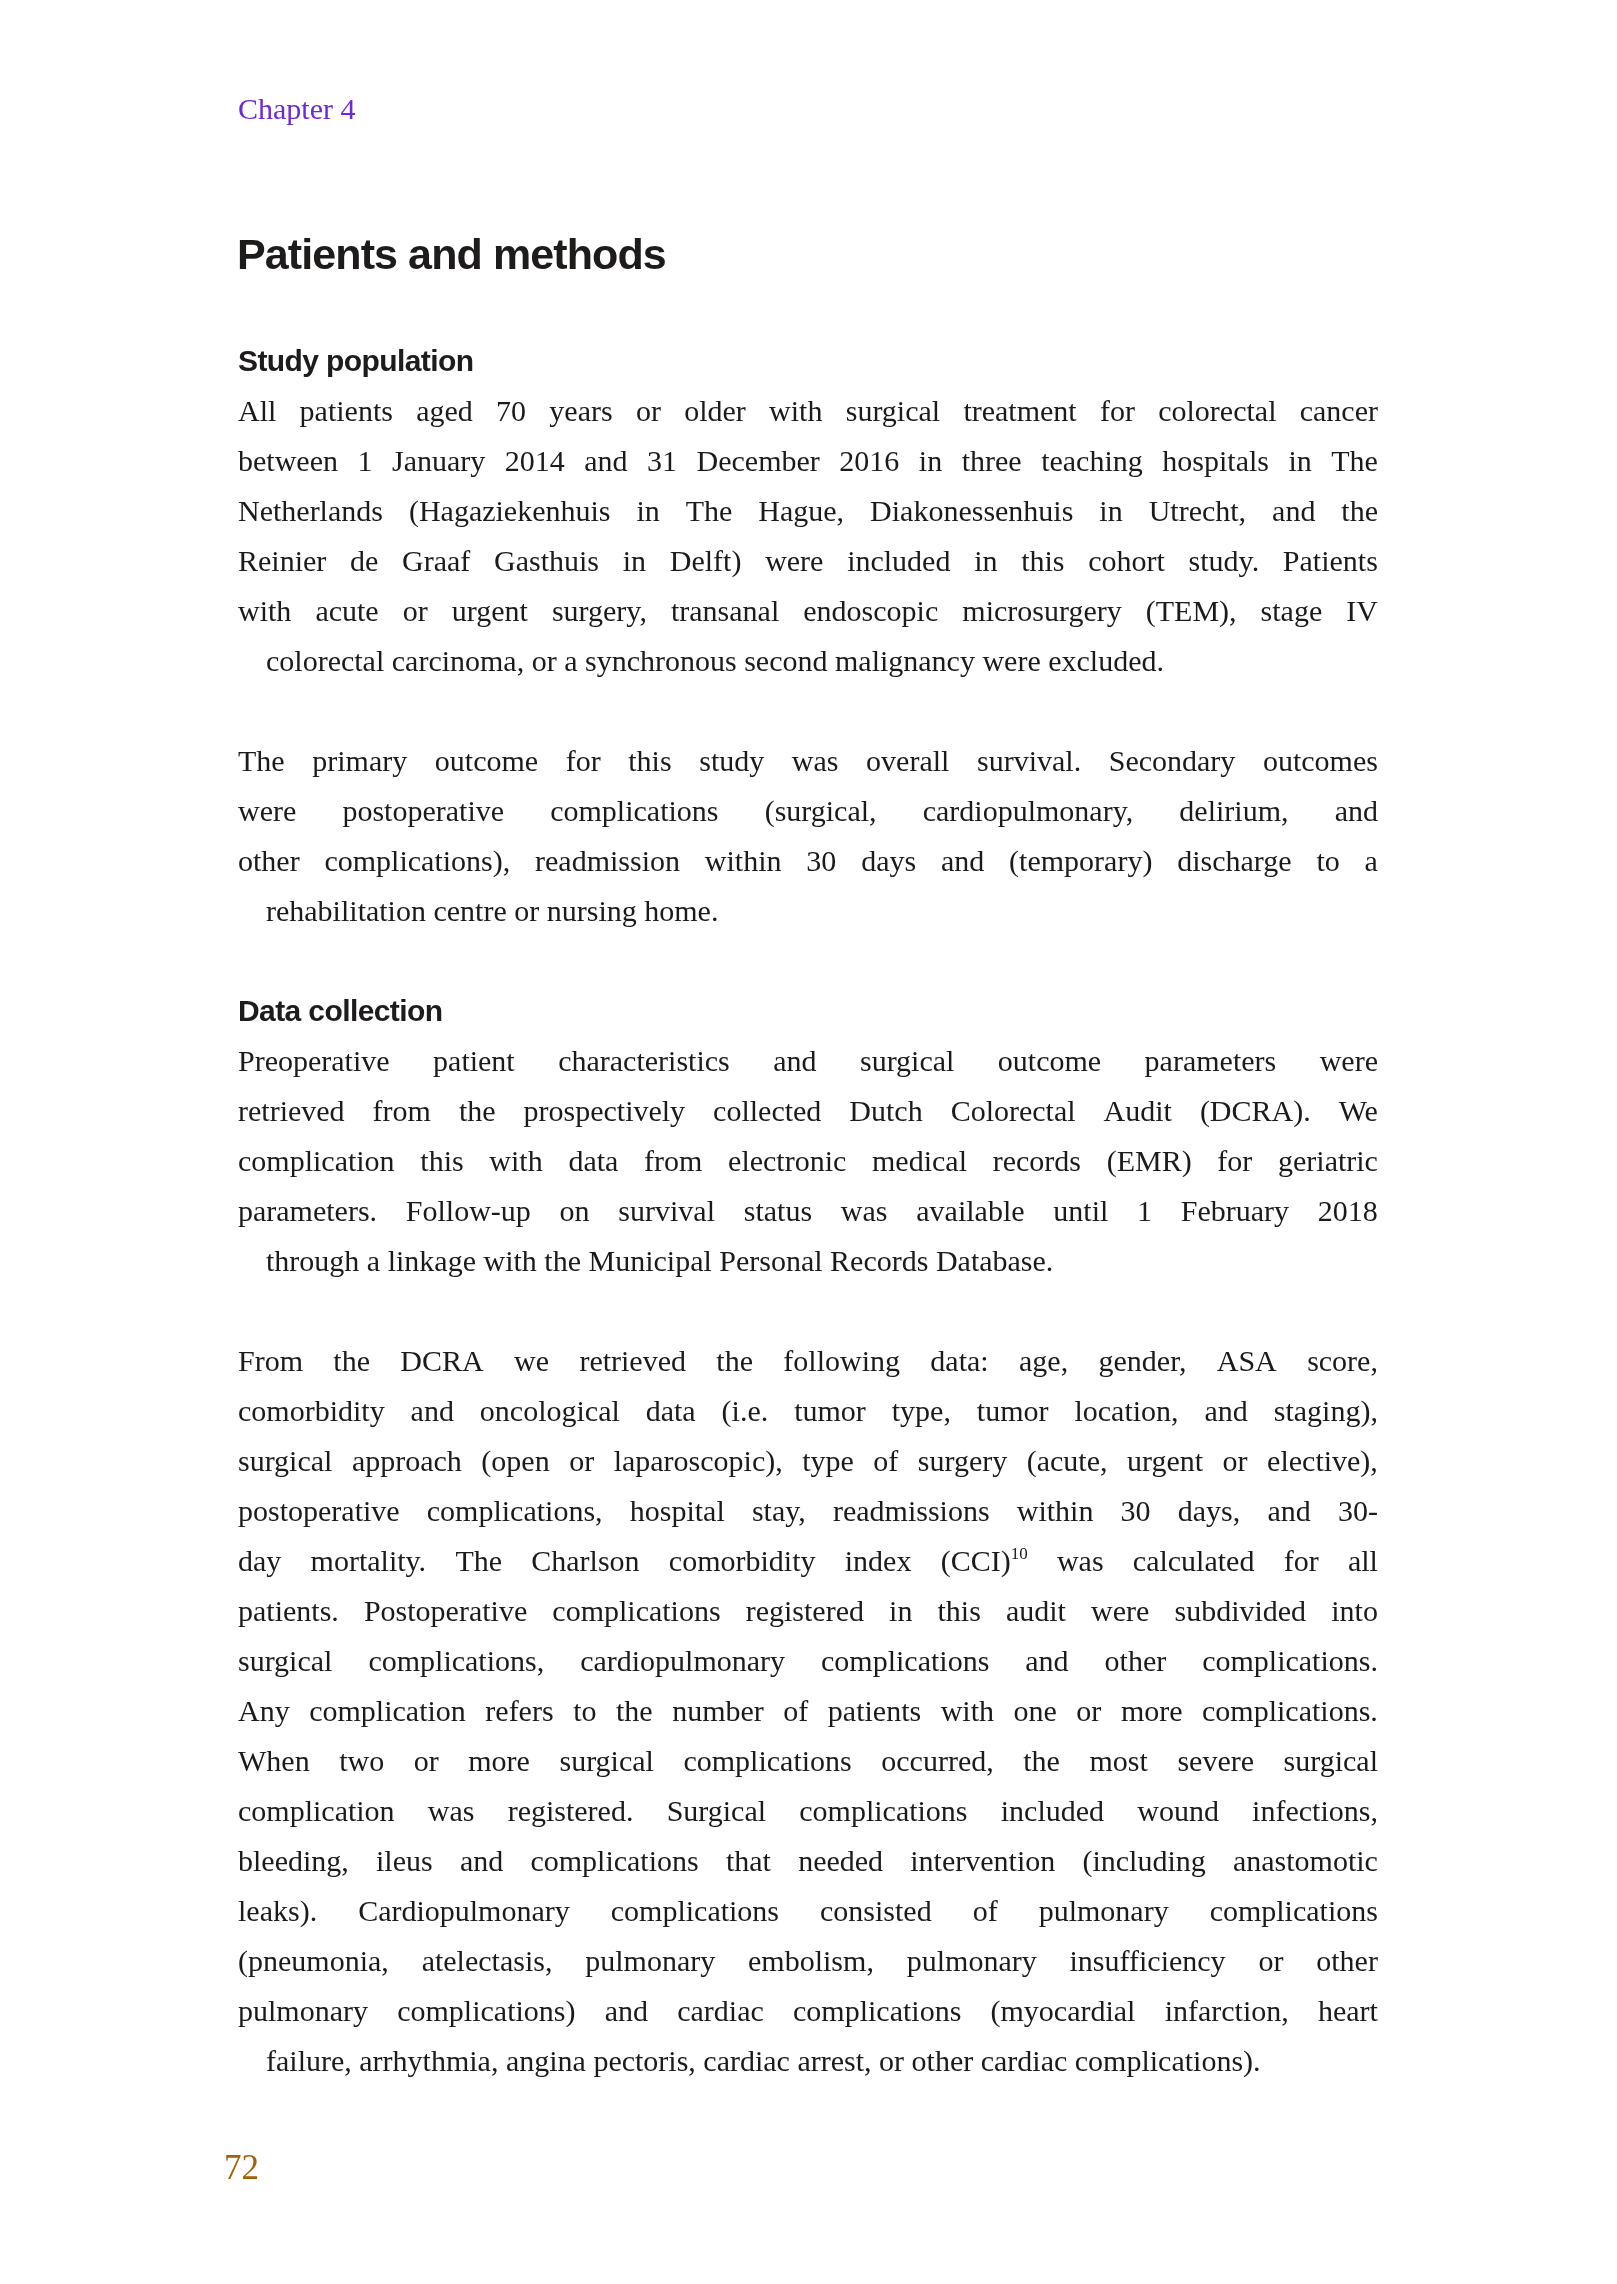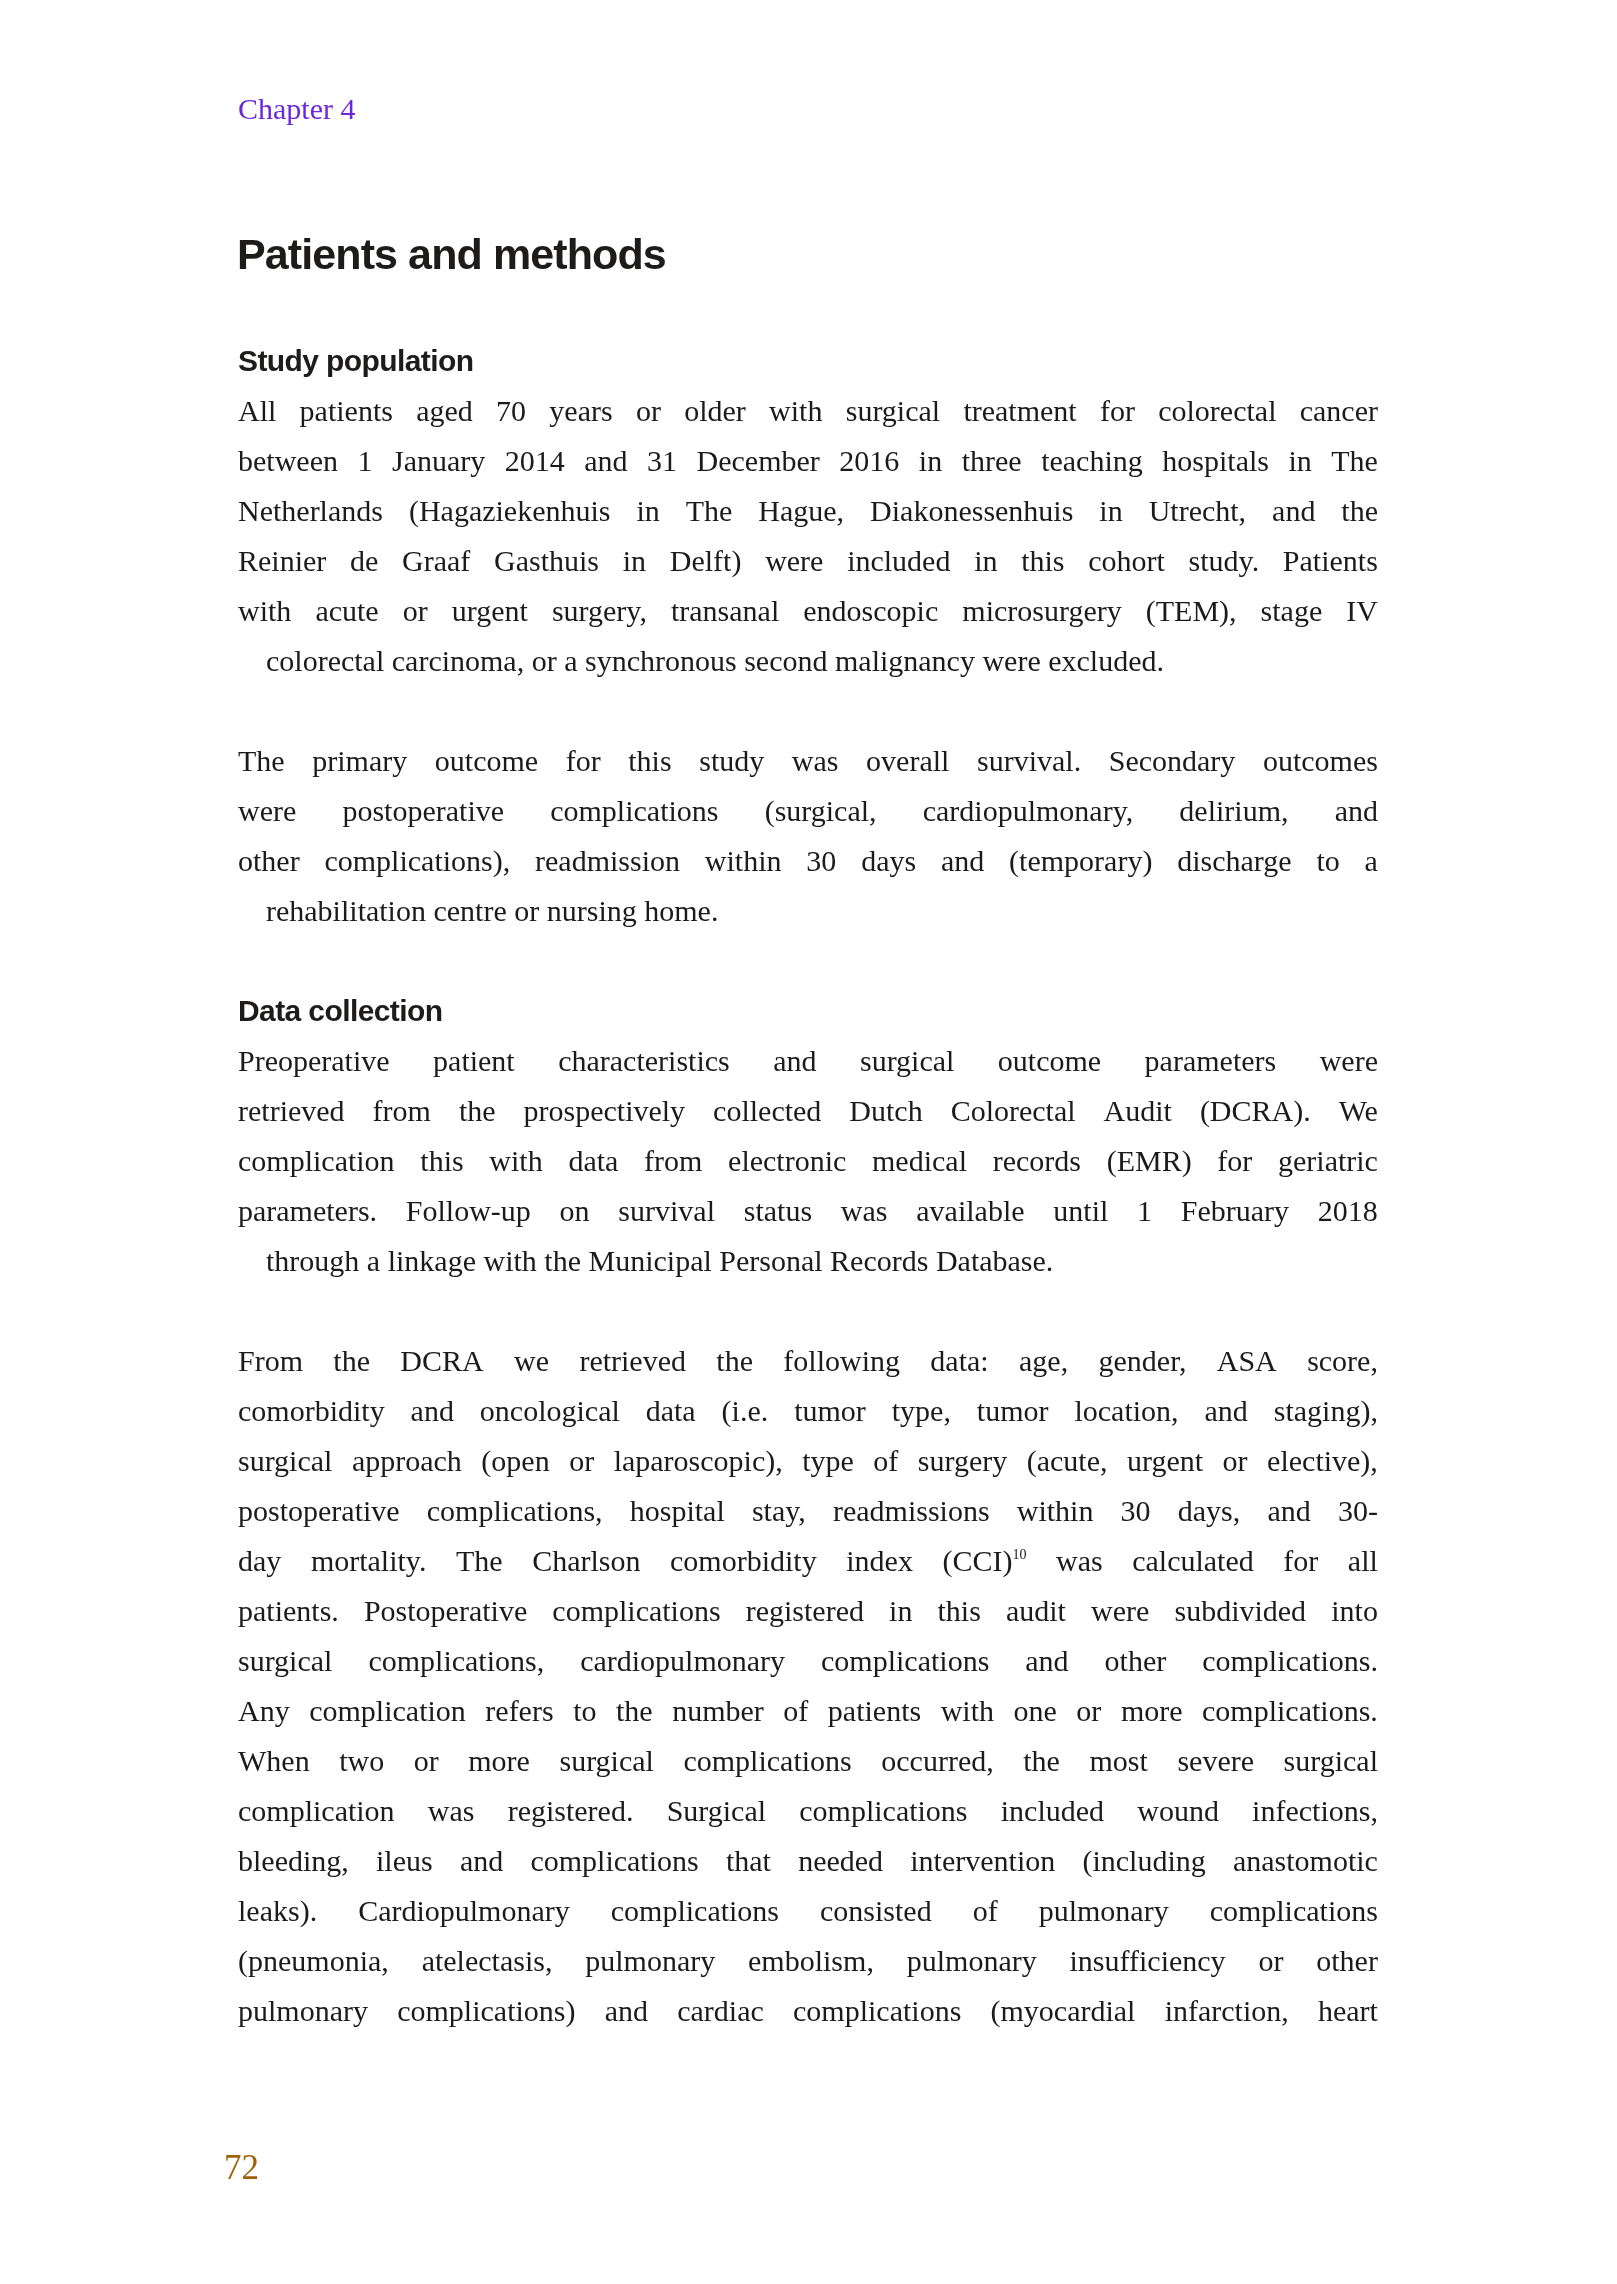--- a/index.html
+++ b/index.html
@@ -26,21 +26,21 @@
   }
   .line.last { text-align-last: left; margin-left: 28px; }
   .line.blank { height: 50px; }
   .subhead {
     height: 50px; line-height: 50px;
     font-family: "Liberation Sans", sans-serif; font-weight: bold;
     font-size: 30px; letter-spacing: -0.6px; color: #1e1b1b; white-space: nowrap;
   }
   .jline { display: flex; justify-content: space-between; }
   .jline span.w { display: inline-block; }
-  sup.ref { font-size: 14px; line-height: 0; vertical-align: 12px; }
+  sup.ref { font-size: 17px; line-height: 0; vertical-align: 12px; }
   .page-number {
     position: absolute; left: 224px; top: 2149px;
     font-family: "Liberation Serif", serif; font-size: 35px; line-height: 38px;
     color: #a16207;
   }
 </style>
 </head>
 <body>
 
 <div class="running-head">Chapter 4</div>
@@ -373,16 +373,17 @@
       <div class="line jline">
         <span class="w">pulmonary</span>
         <span class="w">complications)</span>
         <span class="w">and</span>
         <span class="w">cardiac</span>
         <span class="w">complications</span>
         <span class="w">(myocardial</span>
         <span class="w">infarction,</span>
         <span class="w">heart</span>
       </div>
+      <div class="line last"><span class="w">failure,</span> <span class="w">arrhythmia,</span> <span class="w">angina</span> <span class="w">pectoris,</span> <span class="w">cardiac</span> <span class="w">arrest,</span> <span class="w">or</span> <span class="w">other</span> <span class="w">cardiac</span> <span class="w">complications).</span></div>
     </div>
   </div>
 <div class="page-number">72</div>
 
 
 </body></html>

